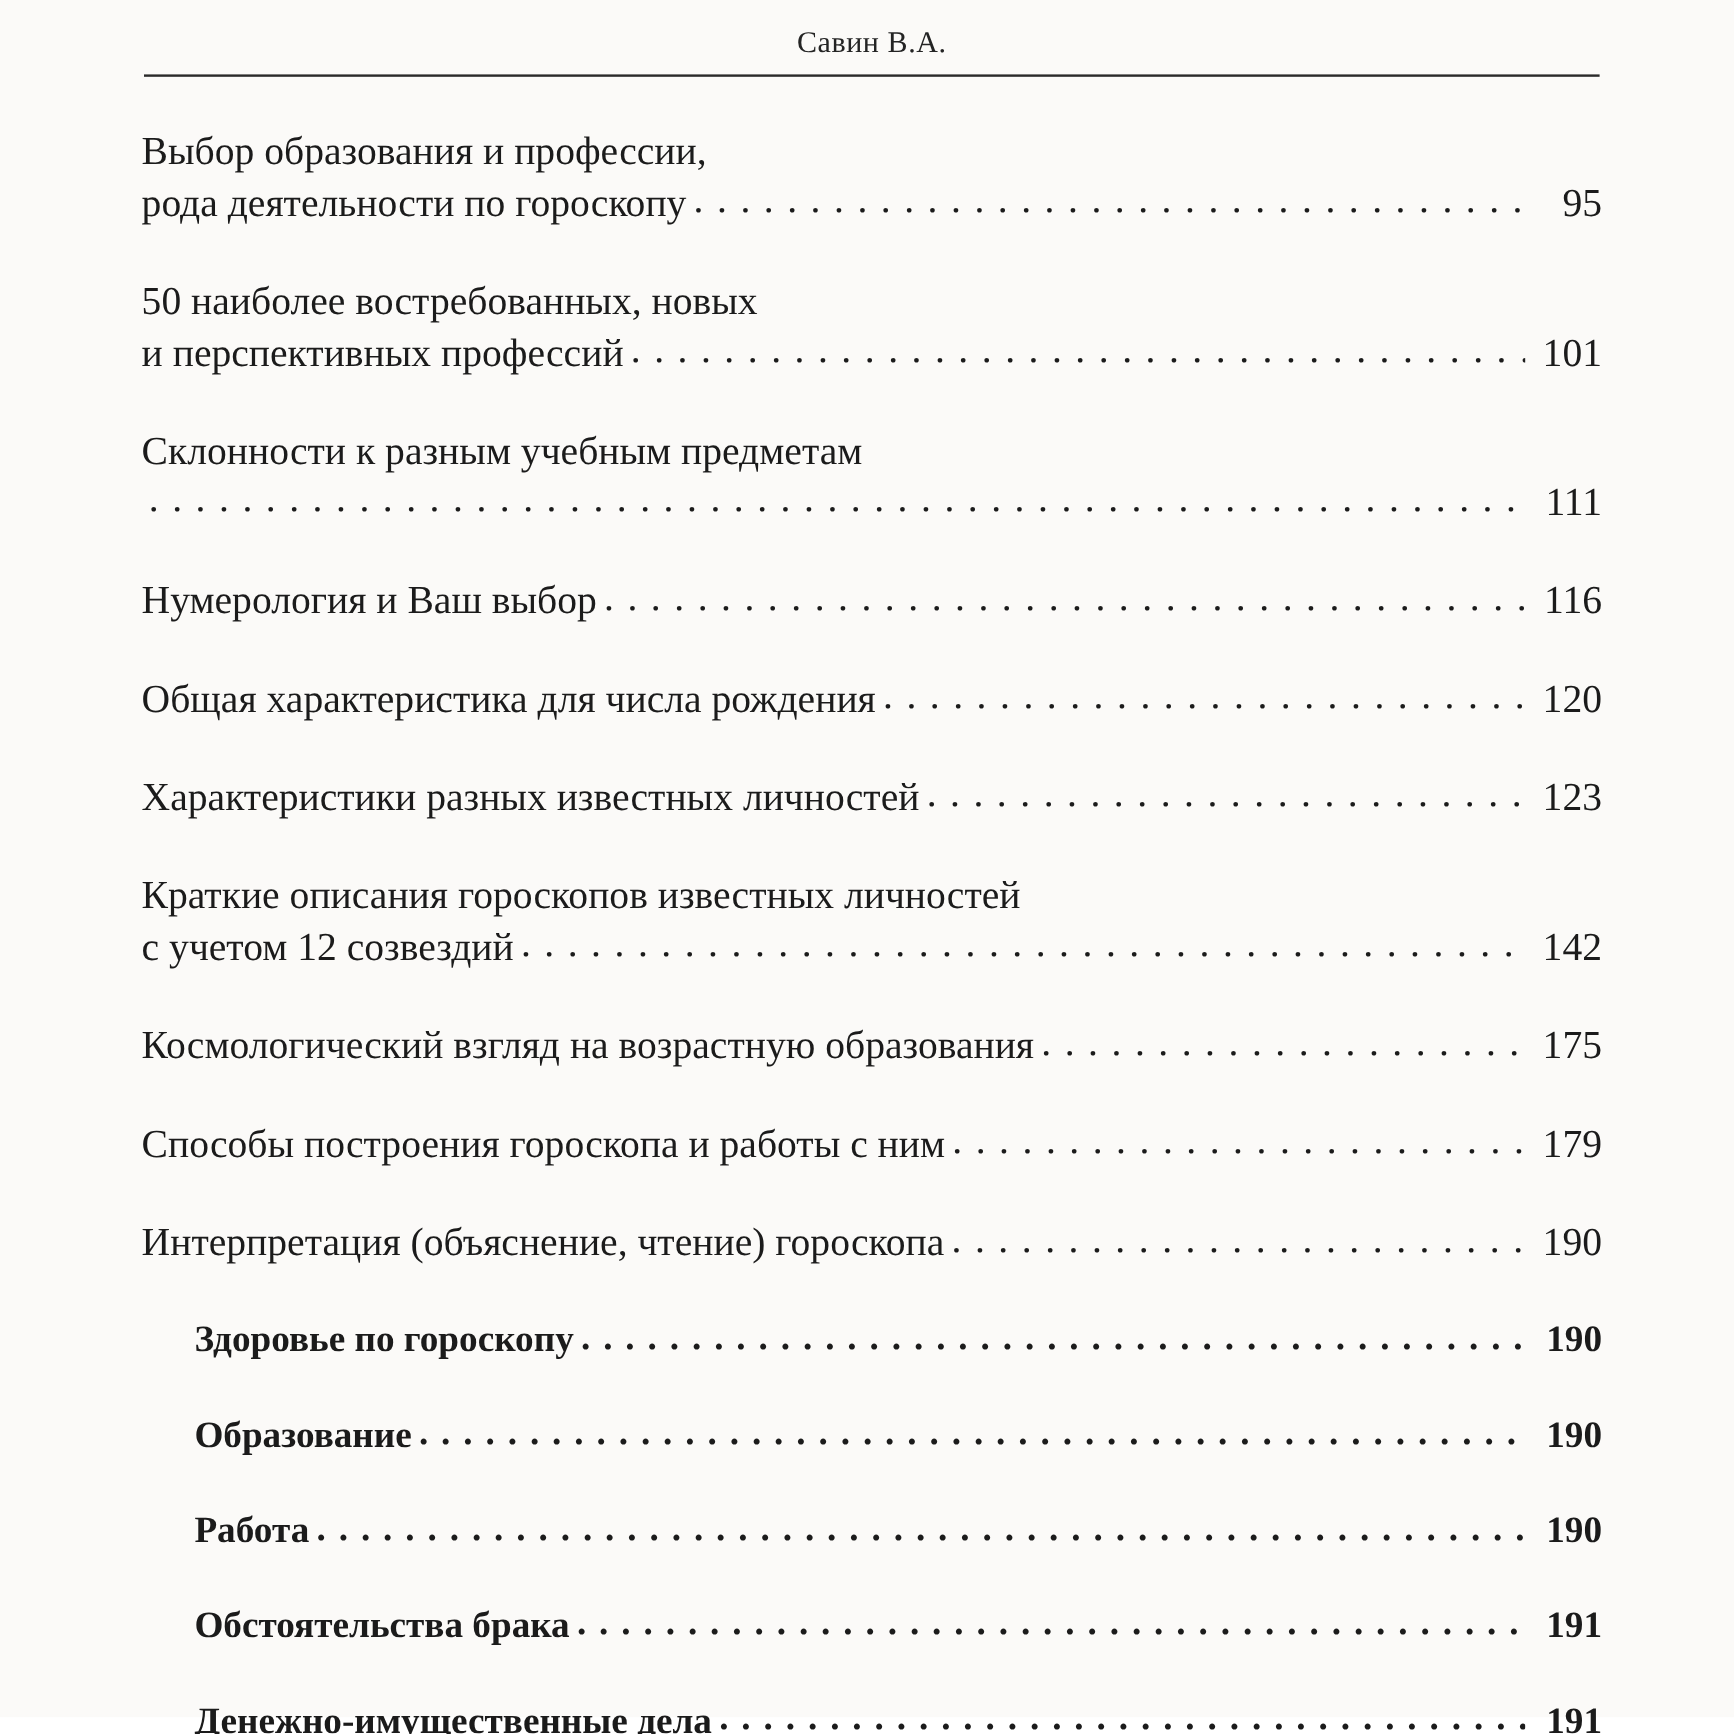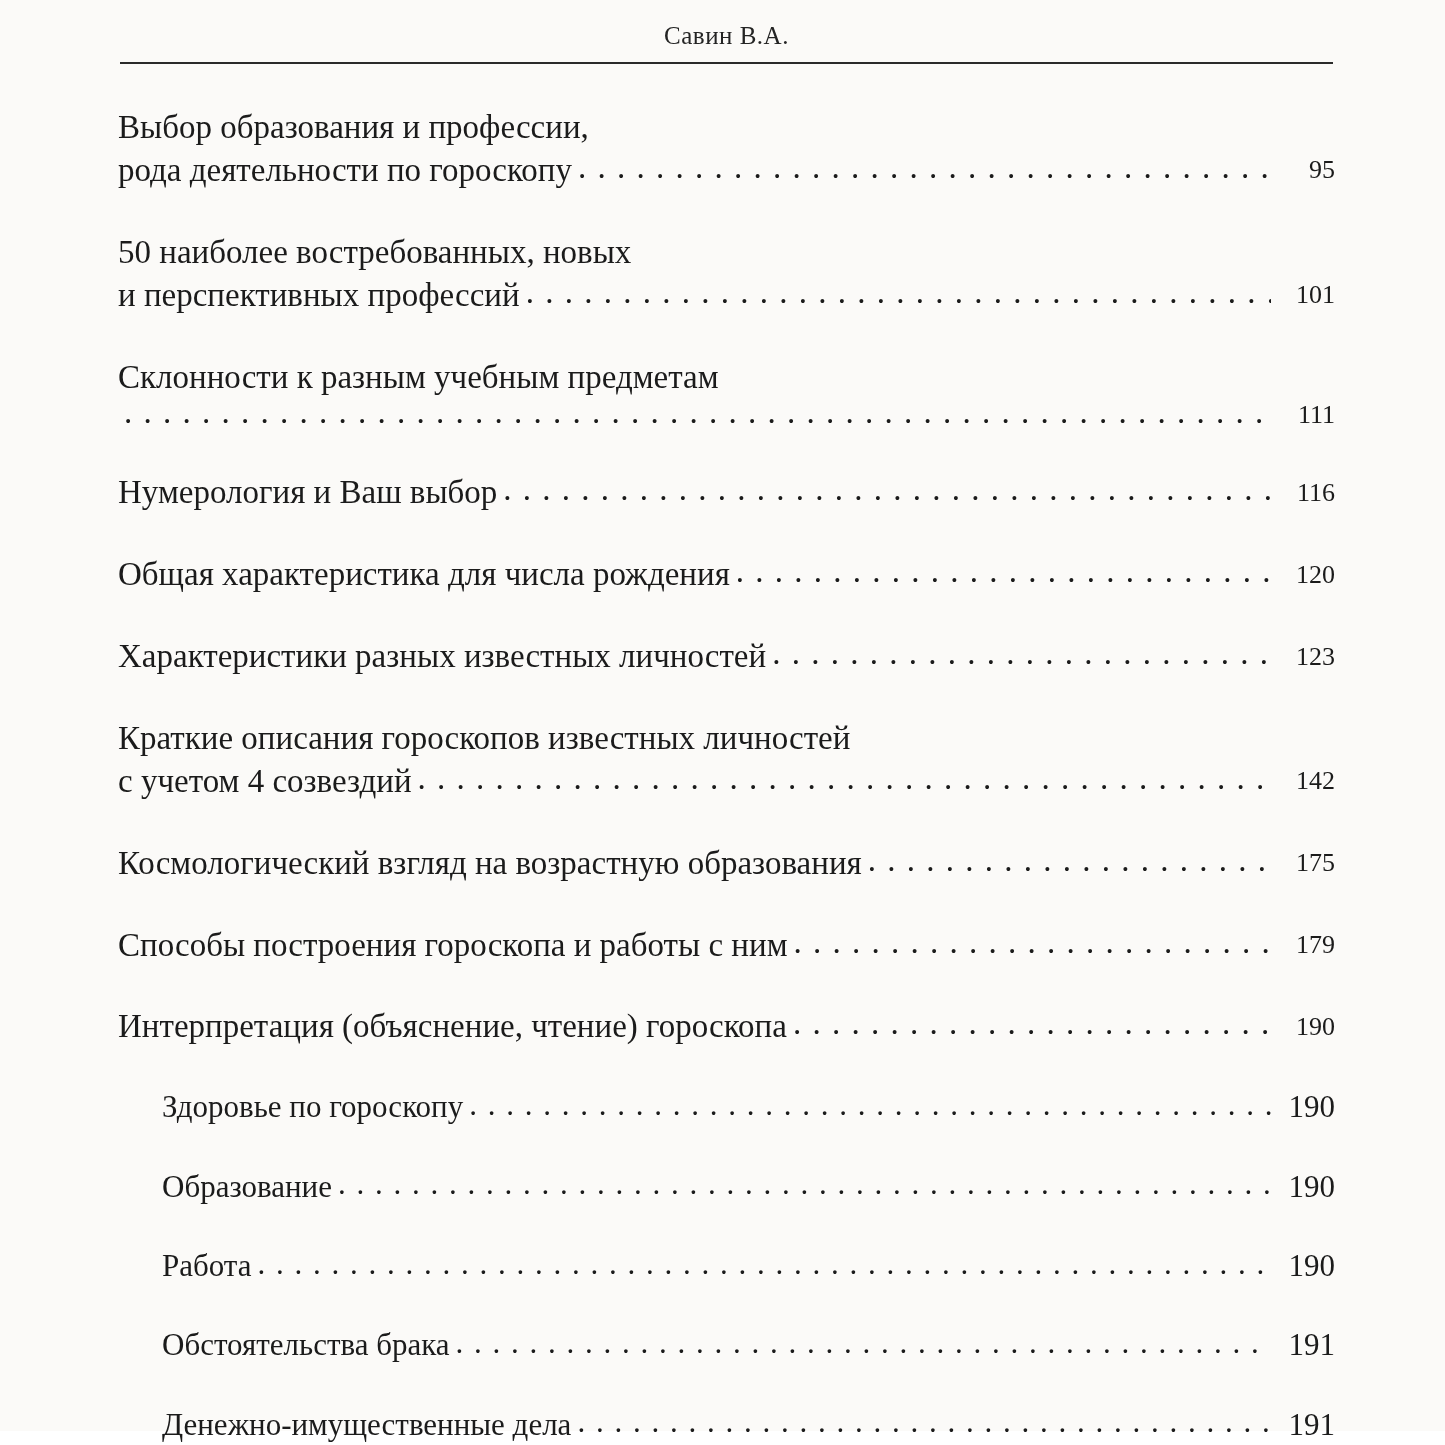--- a/index.html
+++ b/index.html
@@ -52,20 +52,21 @@
     margin-bottom: 21px;
     font-size: 33px;
     line-height: 1.30;
     color: #1b1b1b;
     margin-top: 39px;
   }
   .toc-entry.level-2 {
     padding-left: 44px;
     font-size: 31px;
     margin-bottom: 20px;
+    font-weight: bold;
   }
   .entry-line {
     display: flex;
     align-items: center;
     width: 100%;
   }
   .title-text {
     white-space: pre;
   }
   .leader {
@@ -79,21 +80,21 @@
     line-height: 1;
     position: relative;
     top: -3px;
   }
   .level-2 .leader {
     font-size: 31px;
   }
   .page-num {
     flex: 0 0 auto;
     white-space: pre;
-    font-size: 26px;
+    font-size: 33px;
     text-align: right;
     min-width: 62px;
   }
   .level-2 .page-num {
     font-size: 31px;
   }
   .line-1 {
     display: block;
     white-space: pre;
   }
@@ -148,21 +149,21 @@
         <div class="toc-entry">
           <div class="entry-line">
             <span class="title-text">Характеристики разных известных личностей</span>
             <span class="leader">. . . . . . . . . . . . . . . . . . . . . . . . . . . . . . . . . . . . . . . . . . . . . . . . . . . . . . . . . . . . . . . . . . . . . . . . . . . . . . . . . . . . . . . . . . . . . . . . . . . . . . . . . . . . . . . . . . . . . . . . . . . . . . . . . . . . . . . . . . . . . . . . . . . . . . . . . . . . . . . . . . . . . . . . . . . . . . . . . . . . . . . . . . . . . . . . . . . . . . . </span>
             <span class="page-num">123</span>
           </div>
         </div>
         <div class="toc-entry">
           <span class="line-1">Краткие описания гороскопов известных личностей</span>
           <div class="entry-line">
-            <span class="title-text">с учетом 4 созвездий</span>
+            <span class="title-text">с учетом 12 созвездий</span>
             <span class="leader">. . . . . . . . . . . . . . . . . . . . . . . . . . . . . . . . . . . . . . . . . . . . . . . . . . . . . . . . . . . . . . . . . . . . . . . . . . . . . . . . . . . . . . . . . . . . . . . . . . . . . . . . . . . . . . . . . . . . . . . . . . . . . . . . . . . . . . . . . . . . . . . . . . . . . . . . . . . . . . . . . . . . . . . . . . . . . . . . . . . . . . . . . . . . . . . . . . . . . . . </span>
             <span class="page-num">142</span>
           </div>
         </div>
         <div class="toc-entry">
           <div class="entry-line">
             <span class="title-text">Космологический взгляд на возрастную образования</span>
             <span class="leader">. . . . . . . . . . . . . . . . . . . . . . . . . . . . . . . . . . . . . . . . . . . . . . . . . . . . . . . . . . . . . . . . . . . . . . . . . . . . . . . . . . . . . . . . . . . . . . . . . . . . . . . . . . . . . . . . . . . . . . . . . . . . . . . . . . . . . . . . . . . . . . . . . . . . . . . . . . . . . . . . . . . . . . . . . . . . . . . . . . . . . . . . . . . . . . . . . . . . . . . </span>
             <span class="page-num">175</span>
           </div>

